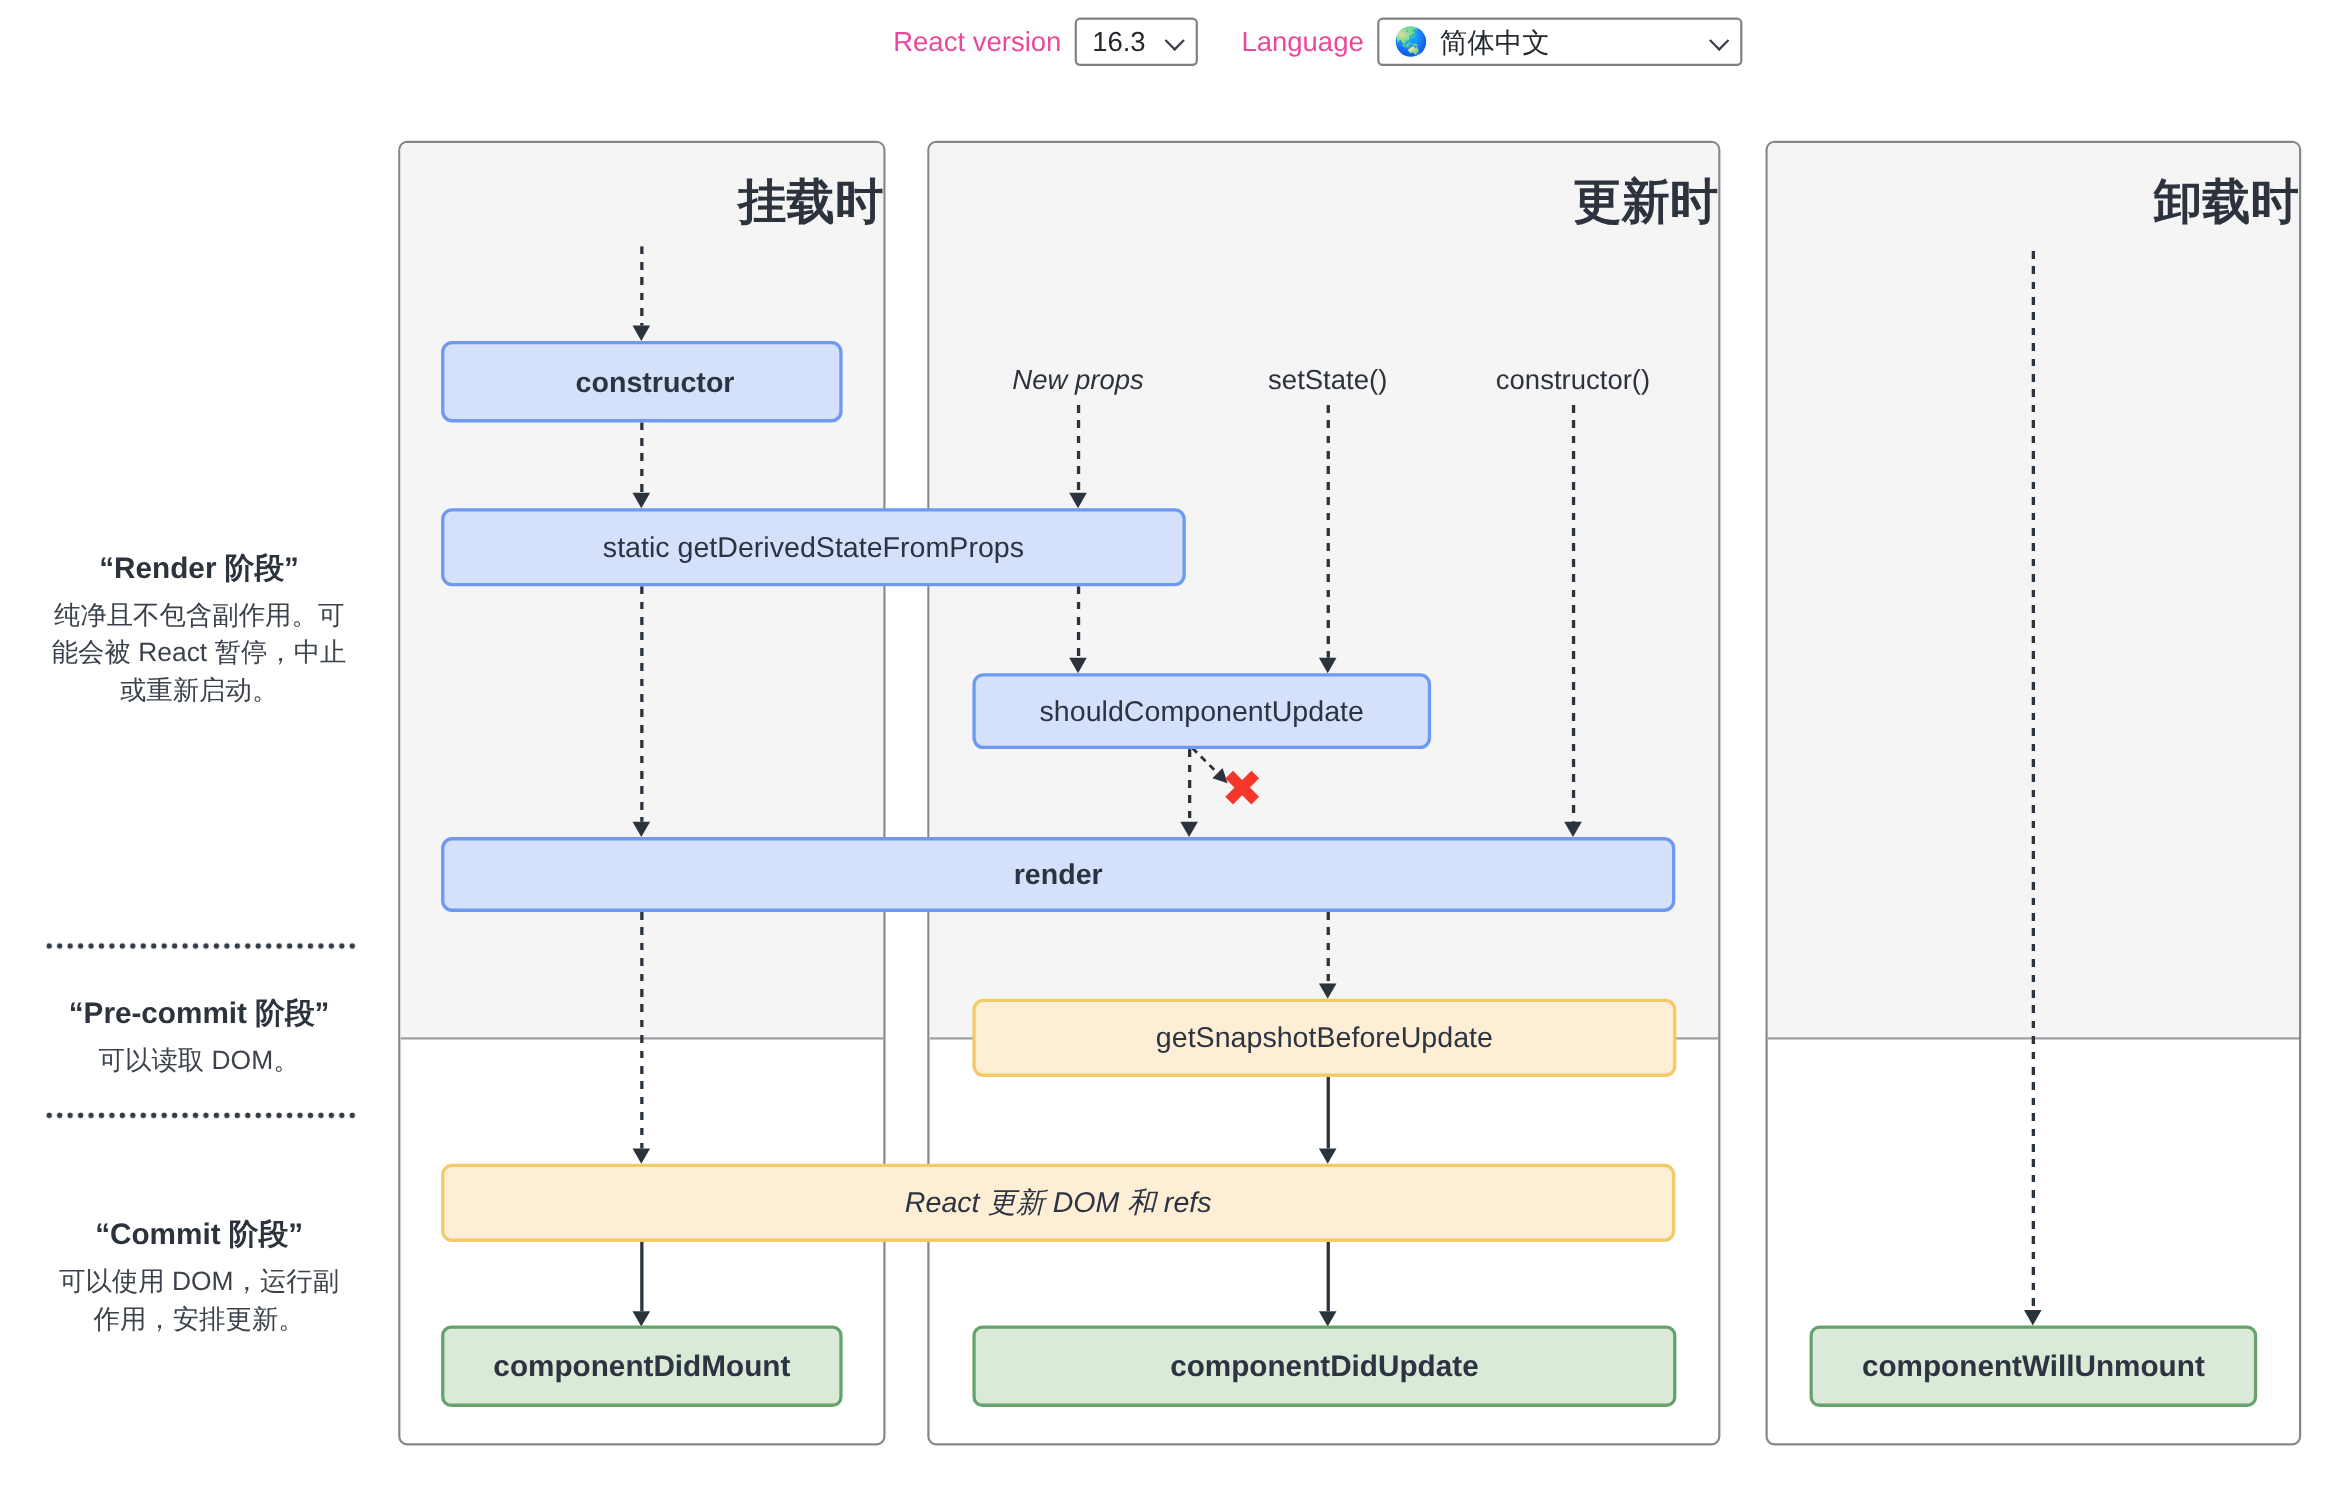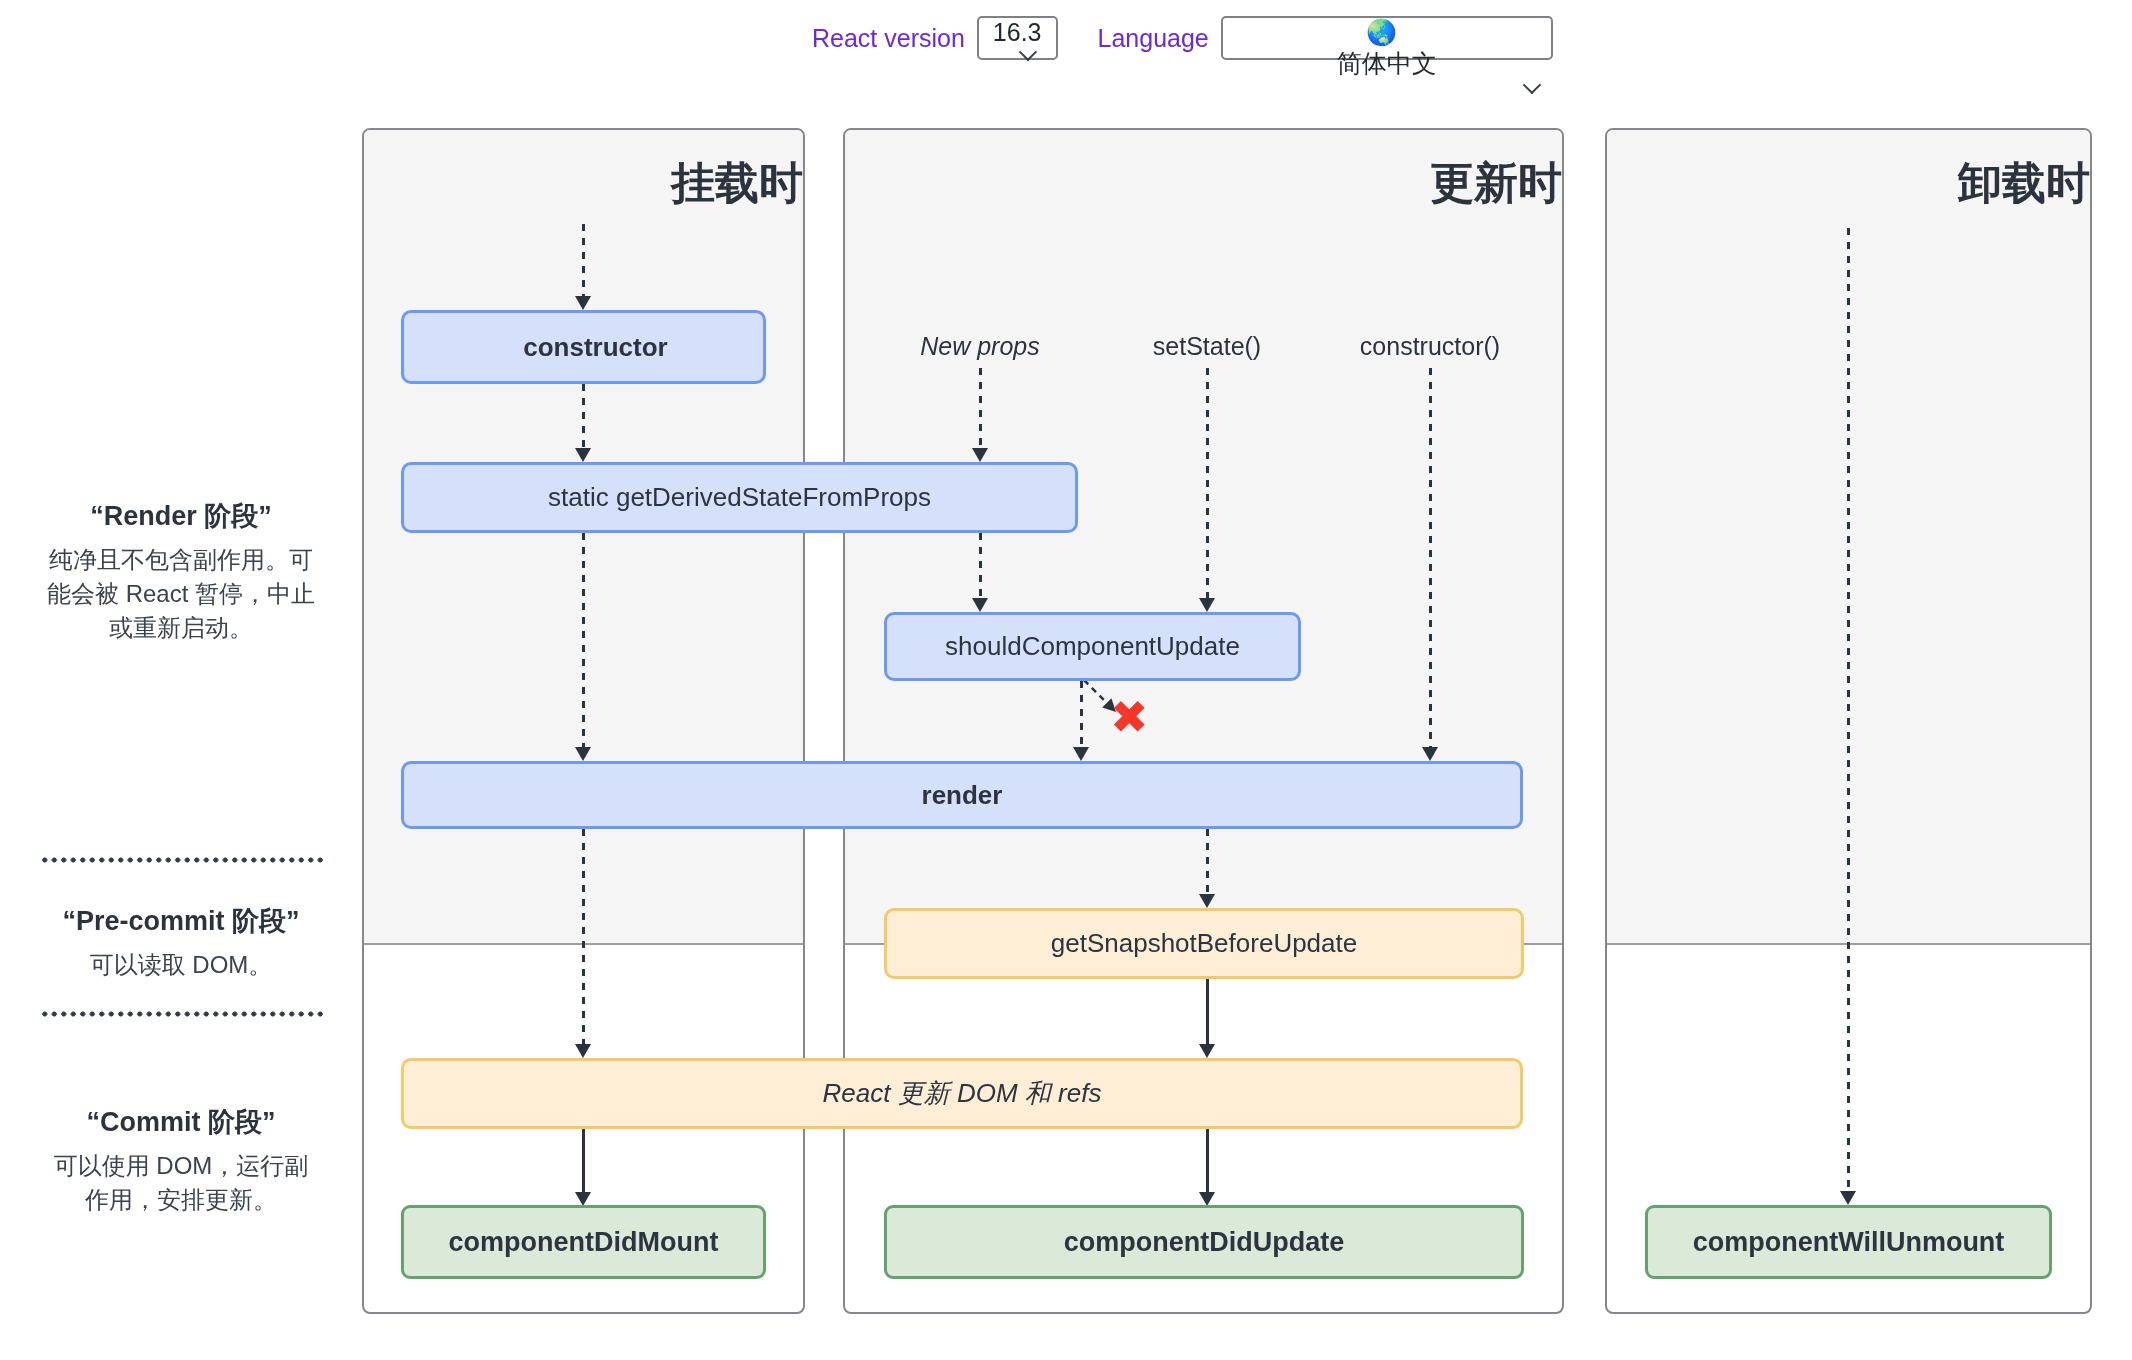--- a/index.html
+++ b/index.html
@@ -1,24 +1,24 @@
 <!DOCTYPE html>
 <html><head>
 <meta charset="utf-8">
 <style>
   html,body{margin:0;padding:0;background:#fff;}
   #page{position:relative;width:2132px;height:1360px;background:#fff;
         font-family:"Liberation Sans",sans-serif;color:#2b3440;overflow:hidden;}
 
   
   .toolbar{position:absolute;left:812px;top:16px;display:flex;align-items:center;}
-  .tb-label{font-size:25px;color:#6d28d9;}
+  .tb-label{font-size:25px;color:#ec4899;}
   .select{height:44px;border:2px solid #7f8184;border-radius:5px;background:#fff;
           display:flex;align-items:center;padding:0 14px;font-size:25px;color:#24292f;
-          box-sizing:border-box;margin-left:12px;cursor:default;flex-direction:column;}
+          box-sizing:border-box;margin-left:12px;cursor:default;}
   .select .chev{width:11px;height:11px;border-right:2.5px solid #3a3f46;border-bottom:2.5px solid #3a3f46;
           transform:rotate(45deg) translateY(-2px);margin-left:18px;flex:none;}
   .select.lang{width:332px;}
   .select.lang .chev{margin-left:auto;}
   .lang-flag{margin-right:10px;}
   .tb-gap{width:40px;}
 
   
   .panel{position:absolute;top:128px;height:1186px;border:2px solid #85878a;border-radius:8px;
          background:#fff;box-sizing:border-box;overflow:hidden;}

